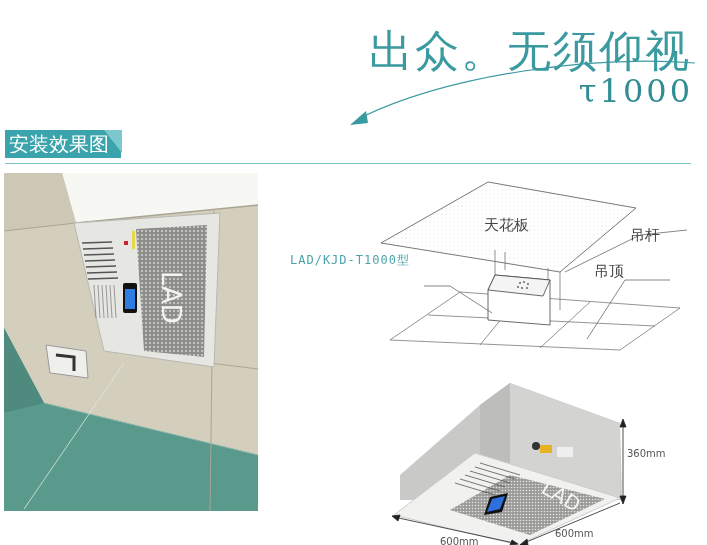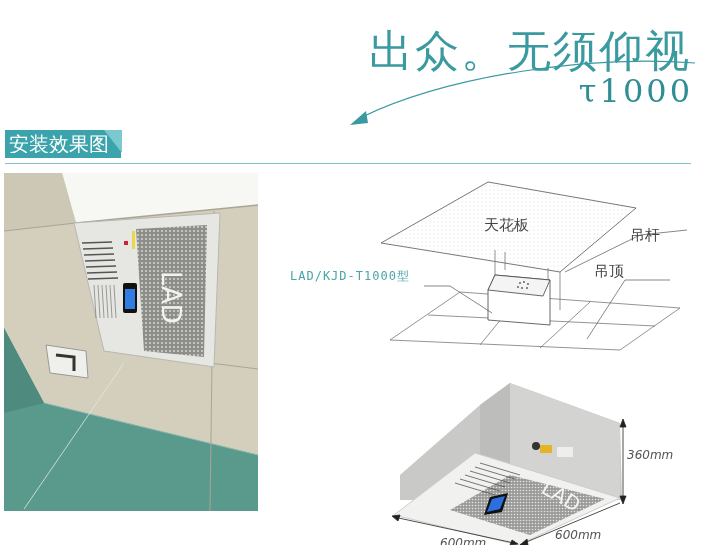--- a/index.html
+++ b/index.html
@@ -20,24 +20,24 @@
   .sec-fold { left:104px; top:130px; width:0; height:0;
               border-left:18px solid transparent; border-top:23px solid #7cc8cf; }
   .sec-bar { left:5px; top:153px; width:116px; height:5px; background:#3aa3ab; }
   .sec-rule { left:5px; top:163px; width:686px; height:1px; background:#7fc2c6; }
 
   
   .photo { left:4px; top:173px; width:254px; height:338px; background:#cfcab8; overflow:hidden; }
 
   
   .diag-label { left:290px; top:252px; font-family:"DejaVu Sans Mono", monospace;
-                font-size:12px; color:#4aa4a9; line-height:17px; white-space:nowrap; letter-spacing:1px;margin-top:16px; }
+                font-size:12px; color:#4aa4a9; line-height:17px; white-space:nowrap; letter-spacing:1px; }
   .diag-tag { font-size:15px; color:#444; white-space:nowrap; }
 
-  .dim { font-size:12px; color:#555; white-space:nowrap;font-style:italic; }
+  .dim { font-size:10px; color:#555; white-space:nowrap; }
 </style>
 </head>
 <body>
 
 <div class="abs slogan">出众。无须仰视</div>
 
 <svg class="abs arrow-svg" width="360" height="80" viewBox="0 0 360 80">
   <path d="M355 8 C 250 0, 110 20, 22 62" fill="none" stroke="#3a9aa0" stroke-width="1.2"></path>
   <polygon points="10,70 26,56 28,68" fill="#3a9aa0"></polygon>
 </svg>

